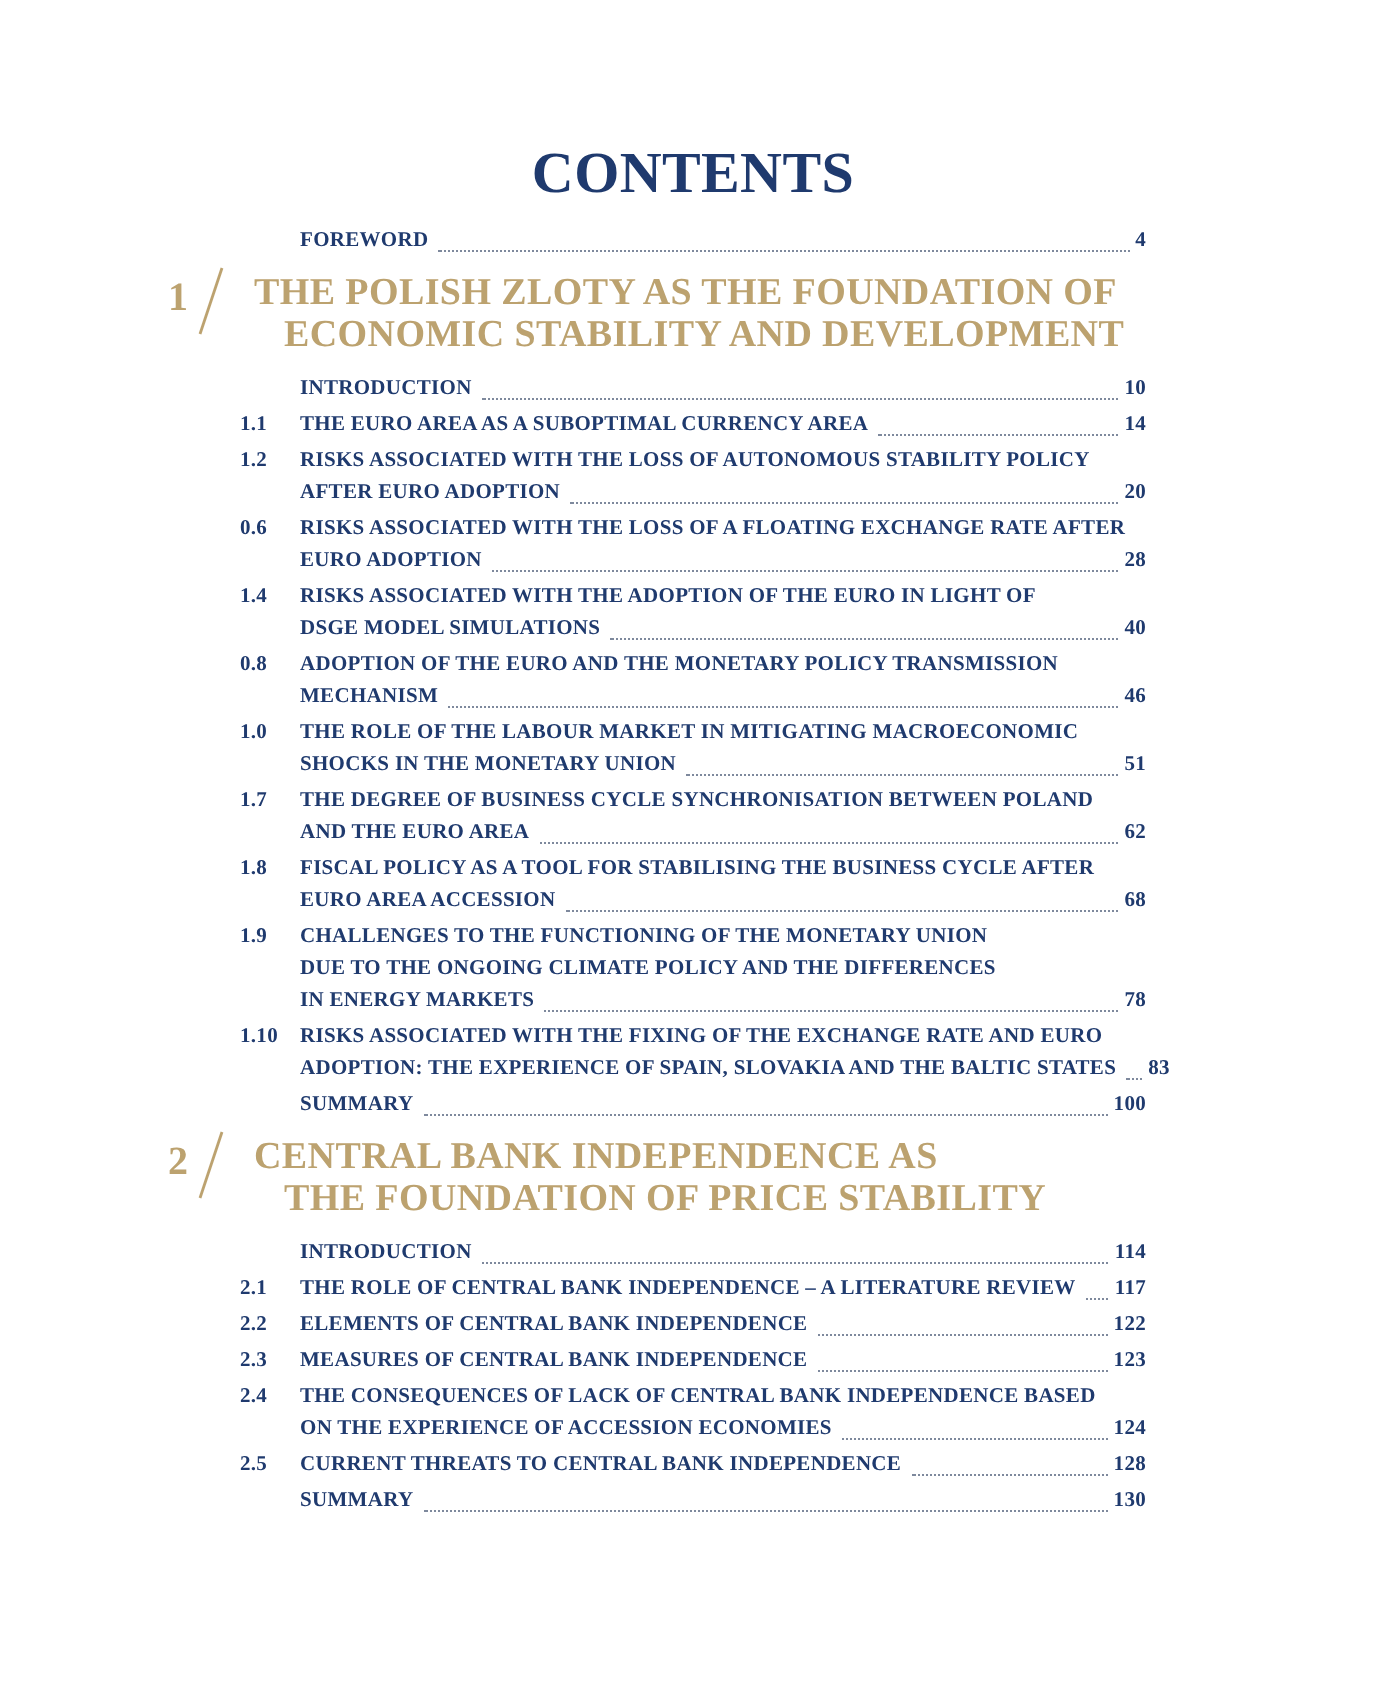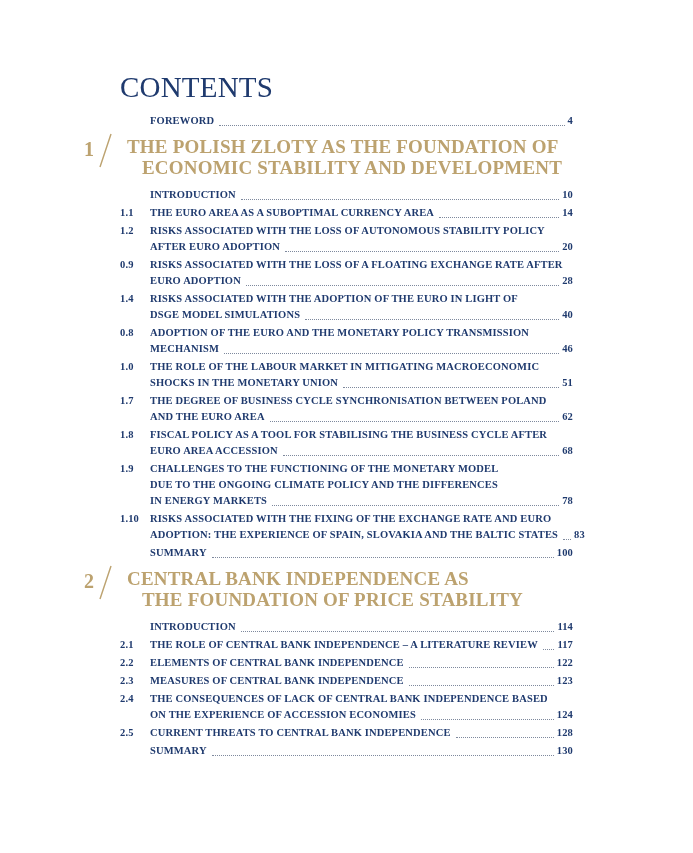--- a/index.html
+++ b/index.html
@@ -12,23 +12,24 @@
     margin:0 auto;
   }
   .content {
     position:absolute;
     left:120px; top:72px; width:453px;
     color:var(--navy,#1F3A6E);
   }
   h1.doc-title {
     margin:0 0 11px 0;
     font-size:29px; line-height:30px;
-    font-weight:400;
+    font-weight:700;
     color:var(--navy,#1F3A6E);
     letter-spacing:0.2px;
+    text-align:center;
   }
   .toc-row {
     display:flex;
     margin-bottom:2px;
     font-size:10.5px;
     font-weight:700;
     letter-spacing:0.15px;
     color:var(--navy,#1F3A6E);
   }
   .toc-num { width:30px; flex:none; line-height:16px; }
@@ -119,21 +120,21 @@
               <div class="toc-body">
                 <div class="toc-line">RISKS ASSOCIATED WITH THE LOSS OF AUTONOMOUS STABILITY POLICY</div>
                 <div class="toc-lastline">
                   <span class="toc-text">AFTER EURO ADOPTION</span>
                   <span class="dots"></span>
                   <span class="toc-page">20</span>
                 </div>
               </div>
             </div>
             <div class="toc-row">
-              <div class="toc-num">0.9</div>
+              <div class="toc-num">0.6</div>
               <div class="toc-body">
                 <div class="toc-line">RISKS ASSOCIATED WITH THE LOSS OF A FLOATING EXCHANGE RATE AFTER</div>
                 <div class="toc-lastline">
                   <span class="toc-text">EURO ADOPTION</span>
                   <span class="dots"></span>
                   <span class="toc-page">28</span>
                 </div>
               </div>
             </div>
             <div class="toc-row">
@@ -187,21 +188,21 @@
                 <div class="toc-lastline">
                   <span class="toc-text">EURO AREA ACCESSION</span>
                   <span class="dots"></span>
                   <span class="toc-page">68</span>
                 </div>
               </div>
             </div>
             <div class="toc-row">
               <div class="toc-num">1.9</div>
               <div class="toc-body">
-                <div class="toc-line">CHALLENGES TO THE FUNCTIONING OF THE MONETARY MODEL</div>
+                <div class="toc-line">CHALLENGES TO THE FUNCTIONING OF THE MONETARY UNION</div>
                 <div class="toc-line">DUE TO THE ONGOING CLIMATE POLICY AND THE DIFFERENCES</div>
                 <div class="toc-lastline">
                   <span class="toc-text">IN ENERGY MARKETS</span>
                   <span class="dots"></span>
                   <span class="toc-page">78</span>
                 </div>
               </div>
             </div>
             <div class="toc-row">
               <div class="toc-num">1.10</div>

